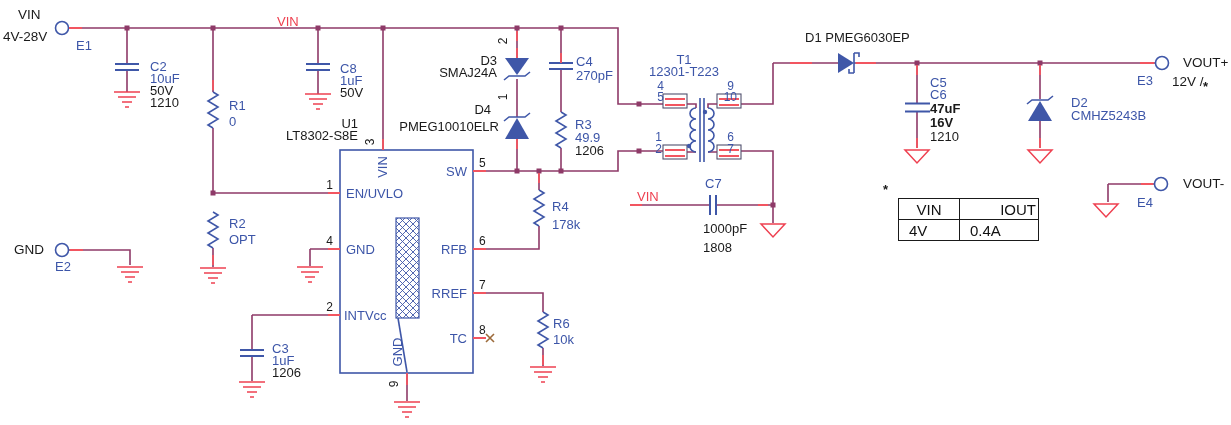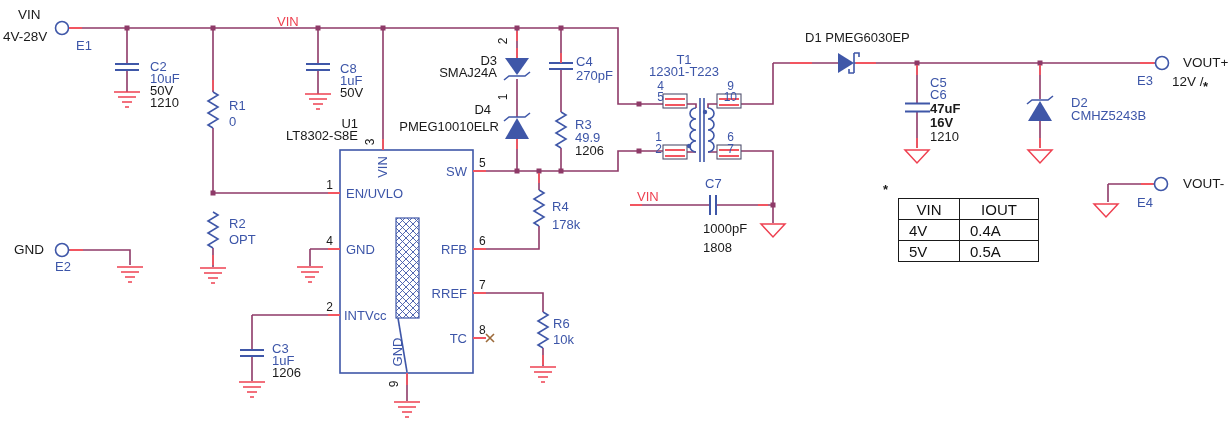--- a/index.html
+++ b/index.html
@@ -19,21 +19,21 @@
   .bf{fill:#3f57a8;stroke:none;}                          
   .rd{stroke:#ee4050;stroke-width:1.5;fill:none;}         
   .stub{stroke:#f25560;stroke-width:1.8;fill:none;}       
   .boxp{stroke:#51516e;stroke-width:1.1;fill:none;}       
   .nc{stroke:#9c6a3a;stroke-width:1.6;fill:none;}         
   .jd{fill:#8e3a68;}                                      
   #spec-table{position:absolute;left:898px;top:198px;border-collapse:collapse;
       font-family:"Liberation Sans",sans-serif;font-size:15px;color:#111;}
   #spec-table th,#spec-table td{border:1.6px solid #1a1a1a;height:20px;}
   #spec-table th{width:56px;text-align:center;font-weight:normal;padding:0 2px;}
-  #spec-table th+th{width:74px;}
+  #spec-table th+th{width:74px;text-align:right;}
   #spec-table td{text-align:left;padding:0 0 0 10px;margin-top:48px;}
 </style>
 </head>
 <body>
 
 <div id="canvas">
 <svg width="1231" height="425" viewBox="0 0 1231 425">
   <defs>
     <pattern id="xh" width="7" height="7" patternUnits="userSpaceOnUse">
       <path d="M0,7 L7,0 M0,0 L7,7" stroke="#3f57a8" stroke-width="0.9" fill="none"></path>
@@ -292,19 +292,15 @@
 <table id="spec-table">
   <tbody>
         <tr>
     <th>VIN</th>
     <th>IOUT</th>
   </tr>
   <tr>
     <td>4V</td>
     <td>0.4A</td>
   </tr>
-  <tr>
-    <td>5V</td>
-    <td>0.5A</td>
-  </tr>
 </tbody>
     </table>
 </div>
 
 </body></html>

